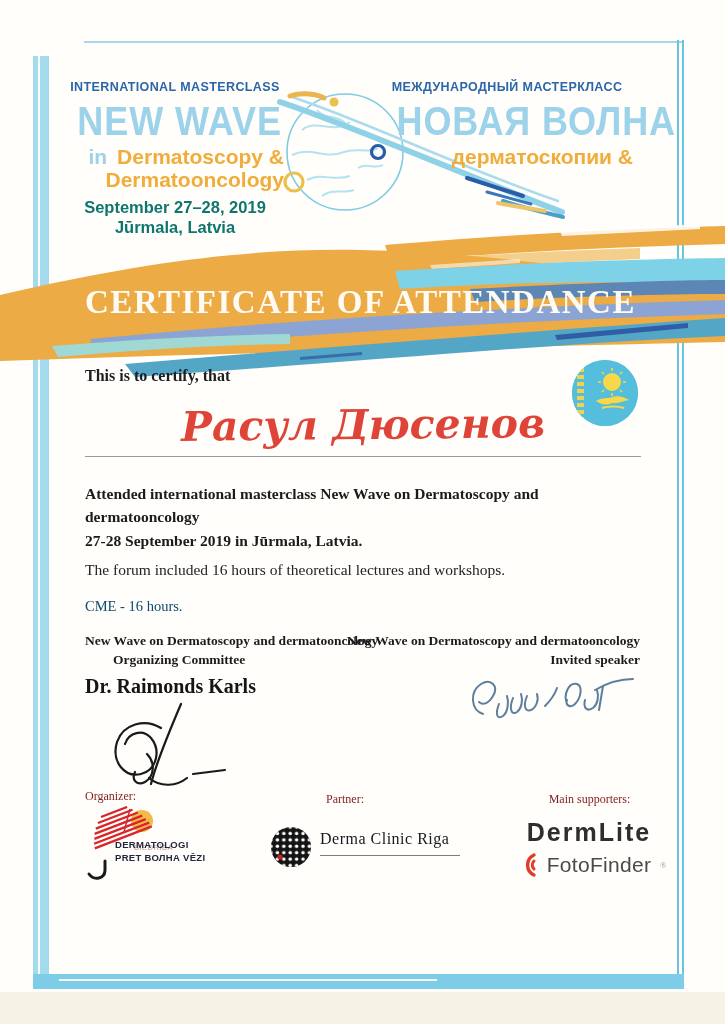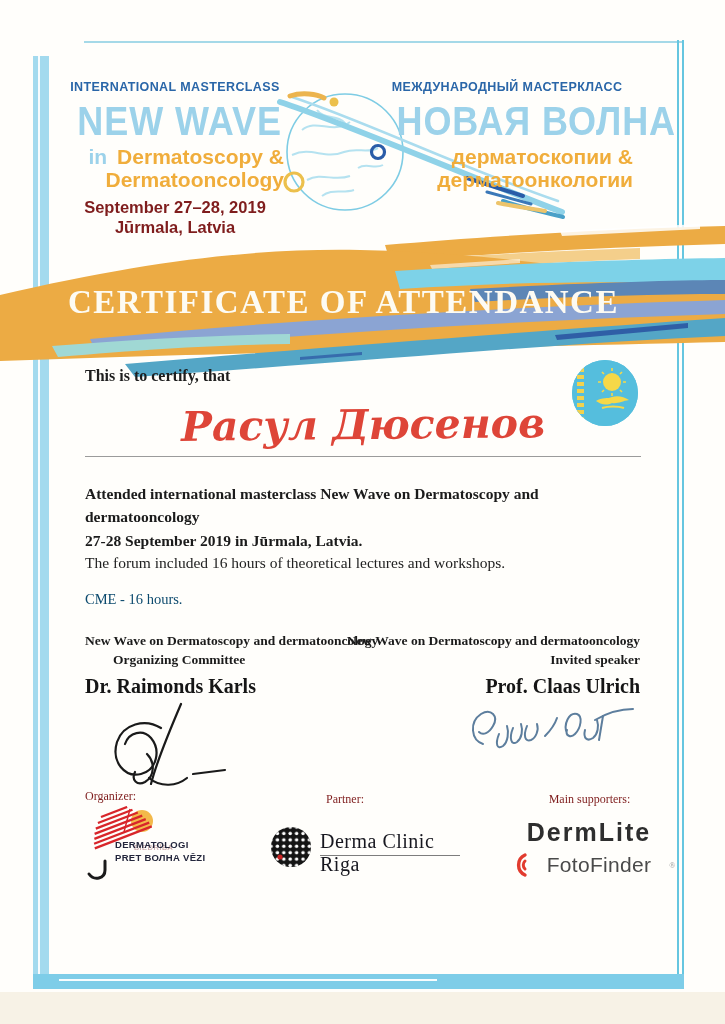--- a/index.html
+++ b/index.html
@@ -21,36 +21,36 @@
   .scan-edge{left:0;top:992px;width:725px;height:32px;background:#f7f2e6;}
   
   .hdr{z-index:3;text-align:center;font-family:"Liberation Sans",sans-serif;}
   .hdr-left{left:66px;top:80px;width:218px;}
   .hdr-right{left:381px;top:80px;width:252px;}
   .kicker{font-size:12.5px;font-weight:bold;letter-spacing:.4px;color:#2a66a8;}
   .big-title{margin-top:7px;font-size:40px;font-weight:800;line-height:1;color:#9cd2ea;letter-spacing:1px;white-space:nowrap;}
   .cond{display:inline-block;transform:scaleX(.9);transform-origin:50% 50%;}
   .subt{margin-top:5px;text-align:right;font-size:21px;font-weight:bold;line-height:1.08;color:#f0ad3b;white-space:nowrap;}
   .subt .in-pre{color:#9cd2ea;margin-right:10px;}
-  .hdr-date{margin-top:7px;font-size:16.5px;font-weight:bold;line-height:1.2;color:#7f1d1d;text-align:center;}
+  .hdr-date{margin-top:7px;font-size:16.5px;font-weight:bold;line-height:1.2;color:#0f766e;text-align:center;}
   .hdr-decor{left:262px;top:80px;z-index:2;}
   
   .band-svg{left:0;top:215px;z-index:1;}
-  .band-title{left:68px;top:284px;width:556px;z-index:2;
+  .band-title{left:85px;top:284px;width:556px;z-index:2;
     font-size:33px;font-weight:bold;letter-spacing:1.5px;color:#fdfbf3;white-space:nowrap;}
   
   .certify{left:85px;top:367px;font-size:16px;font-weight:bold;color:#1d1d1d;z-index:3;}
   .flag{left:572px;top:360px;width:66px;height:66px;border-radius:50%;overflow:hidden;background:#55bedd;z-index:3;}
   .recipient{left:85px;top:401px;width:556px;text-align:center;z-index:3;
     font-family:"DejaVu Serif",serif;font-style:italic;font-weight:bold;
     font-size:41px;color:#de4538;transform:rotate(-.6deg);}
   .name-rule{left:85px;top:456px;width:556px;height:1px;background:#9b9b9b;}
   .bodytext{left:85px;top:482px;width:570px;}
   .p-bold{font-size:15.5px;font-weight:bold;line-height:1.5;color:#1b1b1b;}
-  .p-reg{font-size:15.5px;line-height:1.4;color:#222;}
+  .p-reg{margin-top:7px;font-size:15.5px;line-height:1.4;color:#222;}
   .p-cme{margin-top:18px;font-size:14.5px;color:#0c4a6e;}
   
   .sig{width:312px;}
   .sig-left{left:85px;top:630px;}
   .sig-right{left:328px;top:630px;text-align:right;}
   .s-org{font-size:13.5px;font-weight:bold;line-height:1.6;color:#1b1b1b;}
   .s-role{font-size:13.5px;font-weight:bold;color:#1b1b1b;margin-left:28px;}
   .s-name{margin-top:7px;font-size:20px;font-weight:bold;color:#151515;}
   .sig-draw{margin-top:2px;}
   
@@ -59,26 +59,26 @@
   .partner-label{left:283px;top:792px;width:124px;text-align:center;}
   .supp-label{left:512px;top:792px;width:155px;text-align:center;}
   .org-logo{left:72px;top:806px;width:190px;height:95px;}
   .org-logo .biedriba{position:absolute;left:14px;top:37px;font-family:"Liberation Sans",sans-serif;
     font-size:7.5px;letter-spacing:.5px;color:#c09a9a;padding-left:48px;}
   .org-logo .l1{position:absolute;left:43px;top:33px;font-family:"Liberation Sans",sans-serif;
     font-size:9.5px;font-weight:bold;color:#23263c;letter-spacing:.3px;}
   .org-logo .l2{position:absolute;left:43px;top:46px;font-family:"Liberation Sans",sans-serif;
     font-size:9.5px;font-weight:bold;color:#23263c;letter-spacing:.3px;}
   .partner-logo{left:268px;top:824px;width:205px;height:55px;}
-  .partner-logo .pname{position:absolute;left:52px;top:6px;font-size:20px;color:#17171f;letter-spacing:.5px;}
+  .partner-logo .pname{position:absolute;left:52px;top:6px;font-size:16px;color:#17171f;letter-spacing:.5px;}
   .partner-logo .prule{position:absolute;left:52px;top:31px;width:140px;height:1px;background:#7d7d7d;}
   .dermlite{left:505px;top:818px;width:168px;text-align:center;
     font-family:"Liberation Sans",sans-serif;font-size:25px;font-weight:bold;
     letter-spacing:2px;color:#2e2e2e;}
-  .fotofinder{left:505px;top:852px;width:175px;display:flex;justify-content:center;align-items:center;gap:18px;}
+  .fotofinder{left:505px;top:852px;width:175px;display:flex;justify-content:center;align-items:center;gap:9px;}
   .fotofinder .ff-text{font-family:"Liberation Sans",sans-serif;font-size:21px;color:#4a4a4a;letter-spacing:.3px;}
   .fotofinder sup{font-size:8px;color:#999;}
 </style>
 </head>
 <body>
 
 <div id="cert">
 
   <div class="abs frame-left">
       <div class="wline"></div>
@@ -126,21 +126,20 @@
       <div>September 27–28, 2019</div>
       <div>Jūrmala, Latvia</div>
     </div>
   </div>
 
   <div class="abs hdr hdr-right">
     <div class="kicker">МЕЖДУНАРОДНЫЙ МАСТЕРКЛАСС</div>
     <div class="big-title"><span class="cond">НОВАЯ ВОЛНА</span></div>
     <div class="subt">
       <div>дерматоскопии &amp;</div>
-      <div>дерматоонкологии</div>
     </div>
   </div>
 
   <svg class="abs band-svg" width="725" height="168" viewBox="0 0 725 168">
     <path d="M385,30 C480,22 600,14 725,11 L725,29 C610,32 500,38 390,46 Z" fill="#ecab44"></path>
     <path d="M390,46 C470,40 560,36 640,33 L640,44 C560,47 470,52 393,58 Z" fill="#f3ca7e" opacity=".9"></path>
     <path d="M560,16 L700,9 L700,14 L562,21 Z" fill="#ffffff" opacity=".85"></path>
     <path d="M0,80 C150,45 260,33 360,35 C500,38 620,58 725,78 L725,127 C550,131 300,137 120,142 L0,146 Z" fill="#ecab44"></path>
     <path d="M430,50 L520,44 L520,48 L432,54 Z" fill="#ffffff" opacity=".55"></path>
     <path d="M395,56 C520,48 640,44 725,43 L725,69 C630,66 520,66 400,74 Z" fill="#7dd2e8"></path>
@@ -211,21 +210,20 @@
         <path d="M62,54 C70,62 70,76 60,82 C52,86 46,80 50,72"></path>
         <path d="M64,78 C76,88 92,86 102,78"></path>
         <path d="M108,74 L140,70"></path>
       </g>
     </svg>
   </div>
 
   <div class="abs sig sig-right">
     <div class="s-org">New Wave on Dermatoscopy and dermatooncology</div>
     <div class="s-role">Invited speaker</div>
-    <div class="s-name">Prof. Claas Ulrich</div>
     <svg class="sig-draw" width="185" height="58" viewBox="0 0 185 58">
       <g fill="none" stroke="#5d7e9d" stroke-width="2" stroke-linecap="round">
         <path d="M28,44 C16,40 14,22 26,14 C36,8 44,16 38,26 C34,33 28,36 24,32"></path>
         <path d="M44,34 C40,44 42,50 48,46 C53,42 54,32 52,26"></path>
         <path d="M58,28 C54,38 56,46 62,42 C67,38 68,30 66,24"></path>
         <path d="M72,26 C68,36 70,42 76,40 C81,38 84,30 82,24"></path>
         <path d="M90,36 C96,30 100,24 102,18"></path>
         <path d="M112,34 C108,24 114,12 122,14 C128,16 126,28 120,34 C116,38 110,36 112,30"></path>
         <path d="M130,30 C128,38 132,42 138,38 C143,34 144,26 142,20"></path>
         <path d="M148,16 L144,40"></path>

